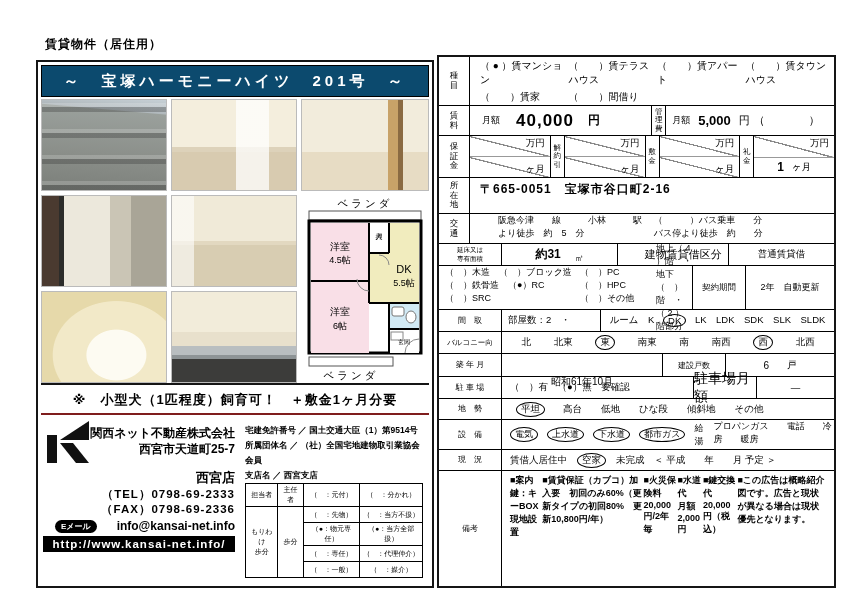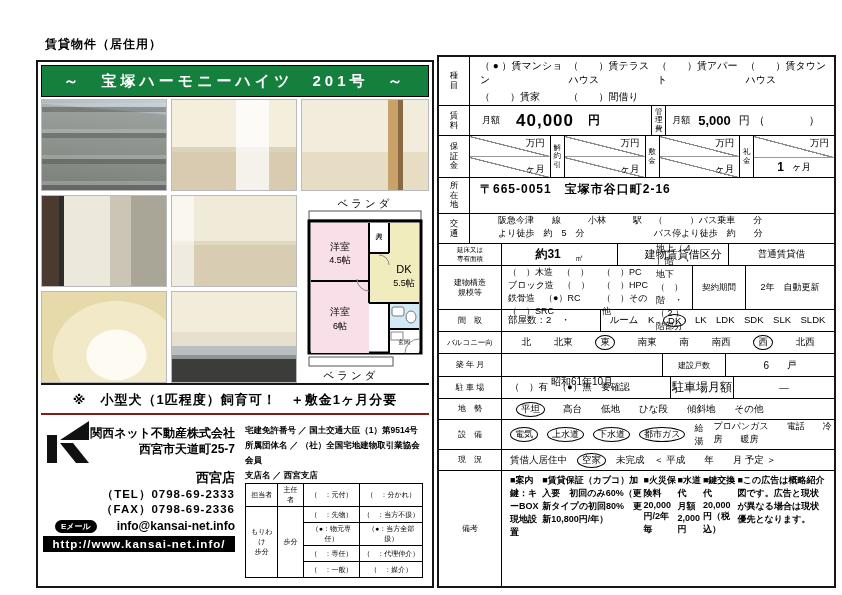--- a/index.html
+++ b/index.html
@@ -6,21 +6,21 @@
   #page{position:relative;width:842px;height:595px;background:#fff;color:#000;
         font-family:"Liberation Sans","DejaVu Sans",sans-serif;overflow:hidden;}
   .b{font-weight:bold;}
   .pre{white-space:pre-line;}
 
   
   .doc-label{position:absolute;left:45px;top:36px;font-size:12px;font-weight:bold;letter-spacing:1px;}
 
   
   .left-panel{position:absolute;left:36px;top:60px;width:398px;height:528px;border:2px solid #151515;box-sizing:border-box;}
-  .banner{position:absolute;left:3px;top:3px;right:3px;height:30px;background:#15803d;border:1px solid #000;
+  .banner{position:absolute;left:3px;top:3px;right:3px;height:30px;background:#0c4a6e;border:1px solid #000;
           color:#fff;display:flex;align-items:center;justify-content:center;font-size:15px;font-weight:bold;letter-spacing:4px;}
   .photos{position:absolute;left:3px;top:37px;width:388px;height:284px;}
   .photo{position:absolute;border:1px solid #bbb;box-sizing:border-box;}
   .ph-r1{top:0;height:92px;} .ph-r2{top:96px;height:92px;} .ph-r3{top:192px;height:92px;}
   .ph-c1{left:0;width:126px;} .ph-c2{left:130px;width:126px;} .ph-c3{left:260px;width:128px;}
   .ph-building{background:
      repeating-linear-gradient(0deg,rgba(45,45,45,.30) 0 5px,rgba(255,255,255,.18) 5px 9px,rgba(0,0,0,0) 9px 26px),
      linear-gradient(185deg,#c6d0d6 0%,#b0b8bc 14%,#9aa09c 15%,#8b8f8a 60%,#7b7f7a 100%);}
   .ph-living{background:linear-gradient(90deg,rgba(255,255,255,0) 0 52%,rgba(255,255,255,.75) 52% 78%,rgba(255,255,255,0) 78%),
      linear-gradient(180deg,#f4eedd 0 52%,#ddd2ba 52% 58%,#d8cbb0 58% 100%);}
@@ -292,22 +292,20 @@
 専有面積</div>
       <div class="cc" style="flex:1.1;justify-content:center;gap:14px;">
         <span class="b" style="font-size:12px;">約31</span>
         <span style="font-size:9px;align-self:flex-end;">㎡</span>
       </div>
       <div class="vline" style="width:90px;display:flex;align-items:center;justify-content:center;font-size:11px;padding-left:20px;">建物賃貸借区分</div>
       <div class="cc vline" style="justify-content:center;">普通賃貸借</div>
     </div>
 
     <div class="r" style="height:44px">
-      <div class="lcw">建物構造
-規模等</div>
       <div class="cc col" style="font-size:9px;">
         <div style="padding-left:6px;">（　）木造　（　）ブロック造　（　）鉄骨造　（●）RC　（　）SRC</div>
         <div style="padding-left:6px;">（　）PC　（　）HPC　（　）その他</div>
         <div style="display:flex;align-items:center;">
           <div style="flex:1;padding-left:6px;">地上（ 4 ）階　・　地下（　）階　・　（ 2 ）階部分</div>
           <div class="vline" style="width:52px;text-align:center;font-size:8.5px;align-self:stretch;display:flex;align-items:center;justify-content:center;">契約期間</div>
           <div class="vline" style="width:88px;text-align:center;align-self:stretch;display:flex;align-items:center;justify-content:center;">2年　自動更新</div>
         </div>
       </div>
     </div>
@@ -342,21 +340,21 @@
       <div class="vline" style="width:62px;display:flex;align-items:center;justify-content:center;font-size:8px;">建設戸数</div>
       <div class="cc vline" style="justify-content:center;gap:18px;">
         <span style="font-size:10px;">6</span>
         <span>戸</span>
       </div>
     </div>
 
     <div class="r" style="height:22px">
       <div class="lcw">駐 車 場</div>
       <div style="width:160px;display:flex;align-items:center;padding-left:8px;">（　）有　（●）無　要確認</div>
-      <div class="vline" style="width:62px;display:flex;align-items:center;justify-content:center;font-size:12px;">駐車場月額</div>
+      <div class="vline" style="width:62px;display:flex;align-items:center;justify-content:center;font-size:14px;margin-left:23px;">駐車場月額</div>
       <div class="cc vline" style="justify-content:center;">―</div>
     </div>
 
     <div class="r" style="height:21px">
       <div class="lcw">地　勢</div>
       <div class="cc" style="gap:18px;padding-left:14px;">
         <span class="cir">平坦</span>
         <span>高台　　低地　　ひな段　　傾斜地　　その他</span>
       </div>
     </div>

